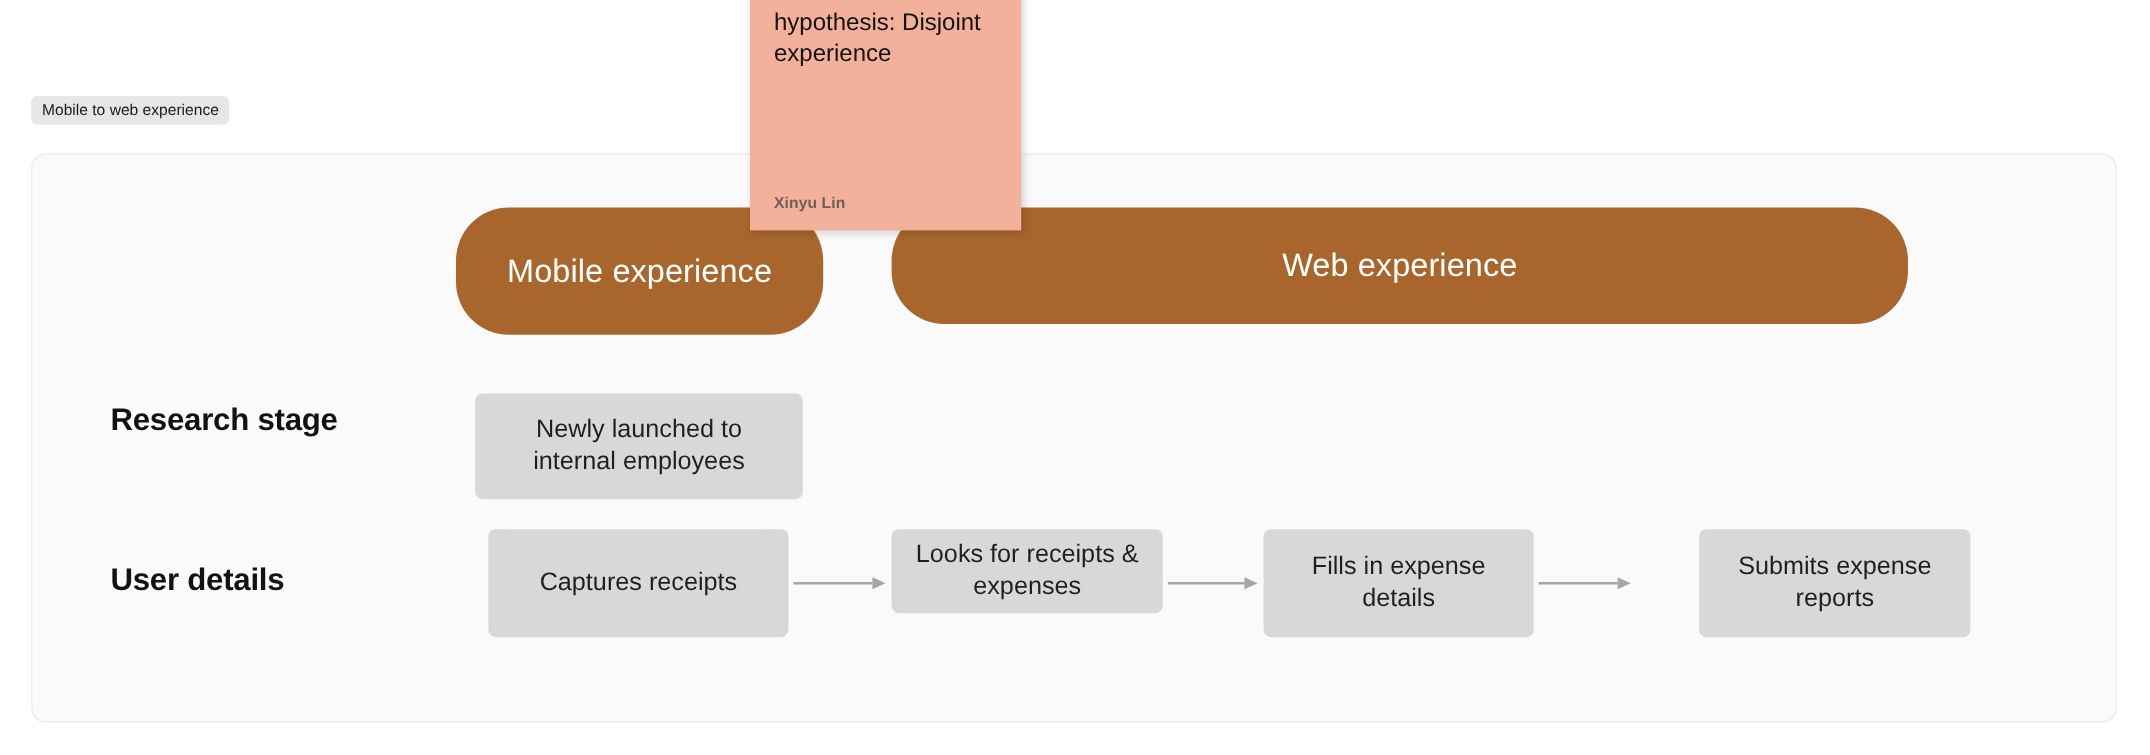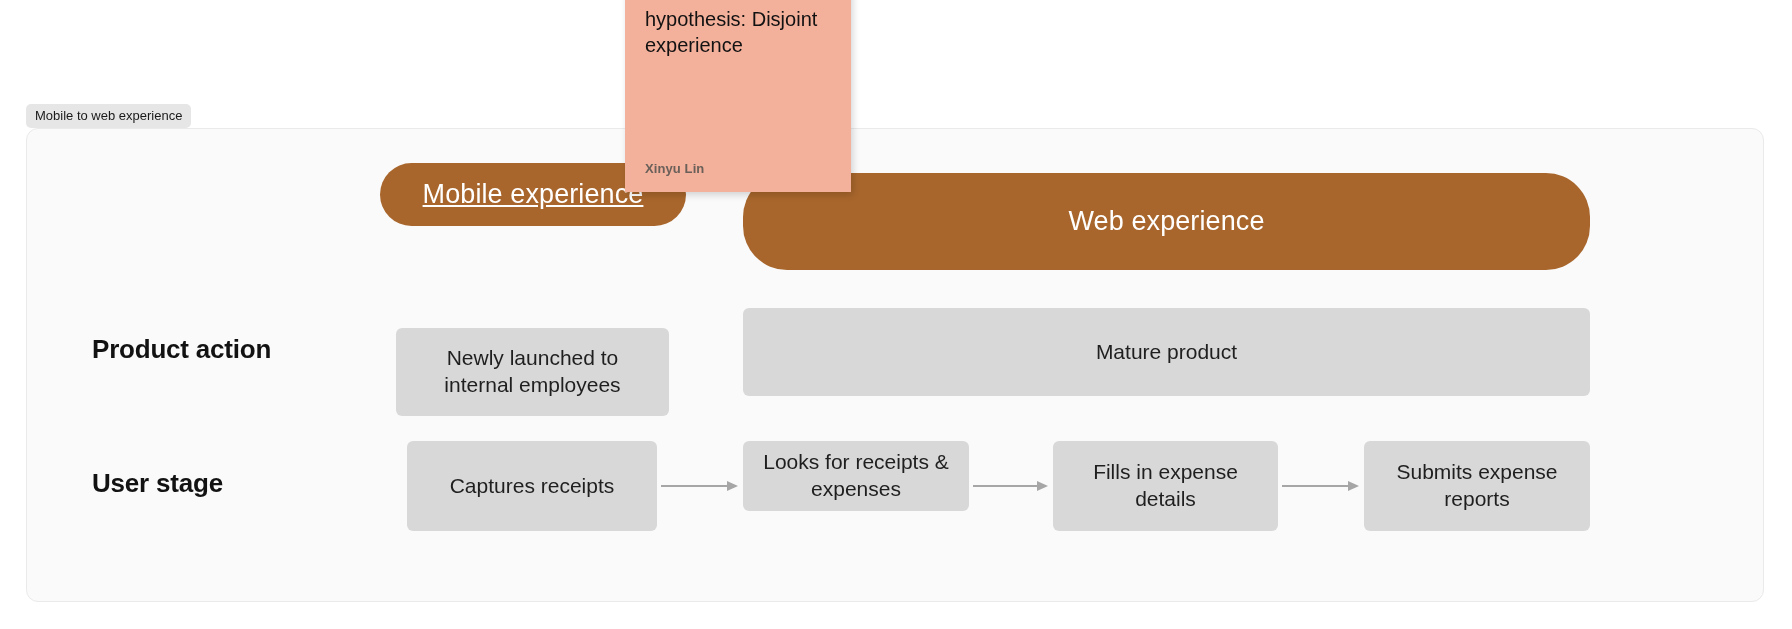--- a/index.html
+++ b/index.html
@@ -17,21 +17,21 @@
     width: 1792px;
     height: 629px;
     overflow: hidden;
     background: #ffffff;
   }
 
   
   .frame-label {
     position: absolute;
     left: 26px;
-    top: 116px;
+    top: 92px;
     transform: translateY(-50%);
     background: #e6e6e6;
     color: #1a1a1a;
     font-size: 13px;
     line-height: 1;
     padding: 5px 9px 6px 9px;
     border-radius: 5px;
     white-space: nowrap;
   }
 
@@ -55,24 +55,23 @@
     color: #ffffff;
     border-radius: 44px;
     display: flex;
     align-items: center;
     justify-content: center;
     font-size: 27px;
     letter-spacing: 0.1px;
   }
   .pill-mobile {
     left: 380px;
-    top: 163px;
+    top: 173px;
     width: 306px;
-    height: 63px;
-    text-decoration: underline;
+    height: 106px;
   }
   .pill-web {
     left: 743px;
     top: 173px;
     width: 847px;
     height: 97px;
   }
 
   
   .row-label {
@@ -114,21 +113,21 @@
     left: 743px;
     top: 308px;
     width: 847px;
     height: 88px;
   }
 
   
   .act1 { left: 407px; top: 441px; width: 250px; height: 90px; }
   .act2 { left: 743px; top: 441px; width: 226px; height: 70px; }
   .act3 { left: 1053px; top: 441px; width: 225px; height: 90px; }
-  .act4 { left: 1364px; top: 441px; width: 226px; height: 90px; }
+  .act4 { left: 1416px; top: 441px; width: 226px; height: 90px; }
 
   
   .arrow {
     position: absolute;
     height: 14px;
     top: 479px;
     overflow: visible;
   }
   .arrow svg { display: block; }
   .arrow1 { left: 661px; width: 78px; }
@@ -173,31 +172,28 @@
   <div class="frame"></div>
 
   <div class="pill pill-mobile">
     <span>Mobile experience</span>
   </div>
 
   <div class="pill pill-web">
     <span>Web experience</span>
   </div>
 
-  <div class="row-label row-label-stage">Product action</div>
+  <div class="row-label row-label-stage">Research stage</div>
 
   <div class="gbox stage-mobile">
     <span>Newly launched to internal employees</span>
   </div>
 
-  <div class="gbox stage-web">
-    <span>Mature product</span>
-  </div>
-
-  <div class="row-label row-label-action">User stage</div>
+
+  <div class="row-label row-label-action">User details</div>
 
   <div class="gbox act1">
     <span>Captures receipts</span>
   </div>
 
   <div class="gbox act2">
     <span>Looks for receipts &amp; expenses</span>
   </div>
 
   <div class="gbox act3">

